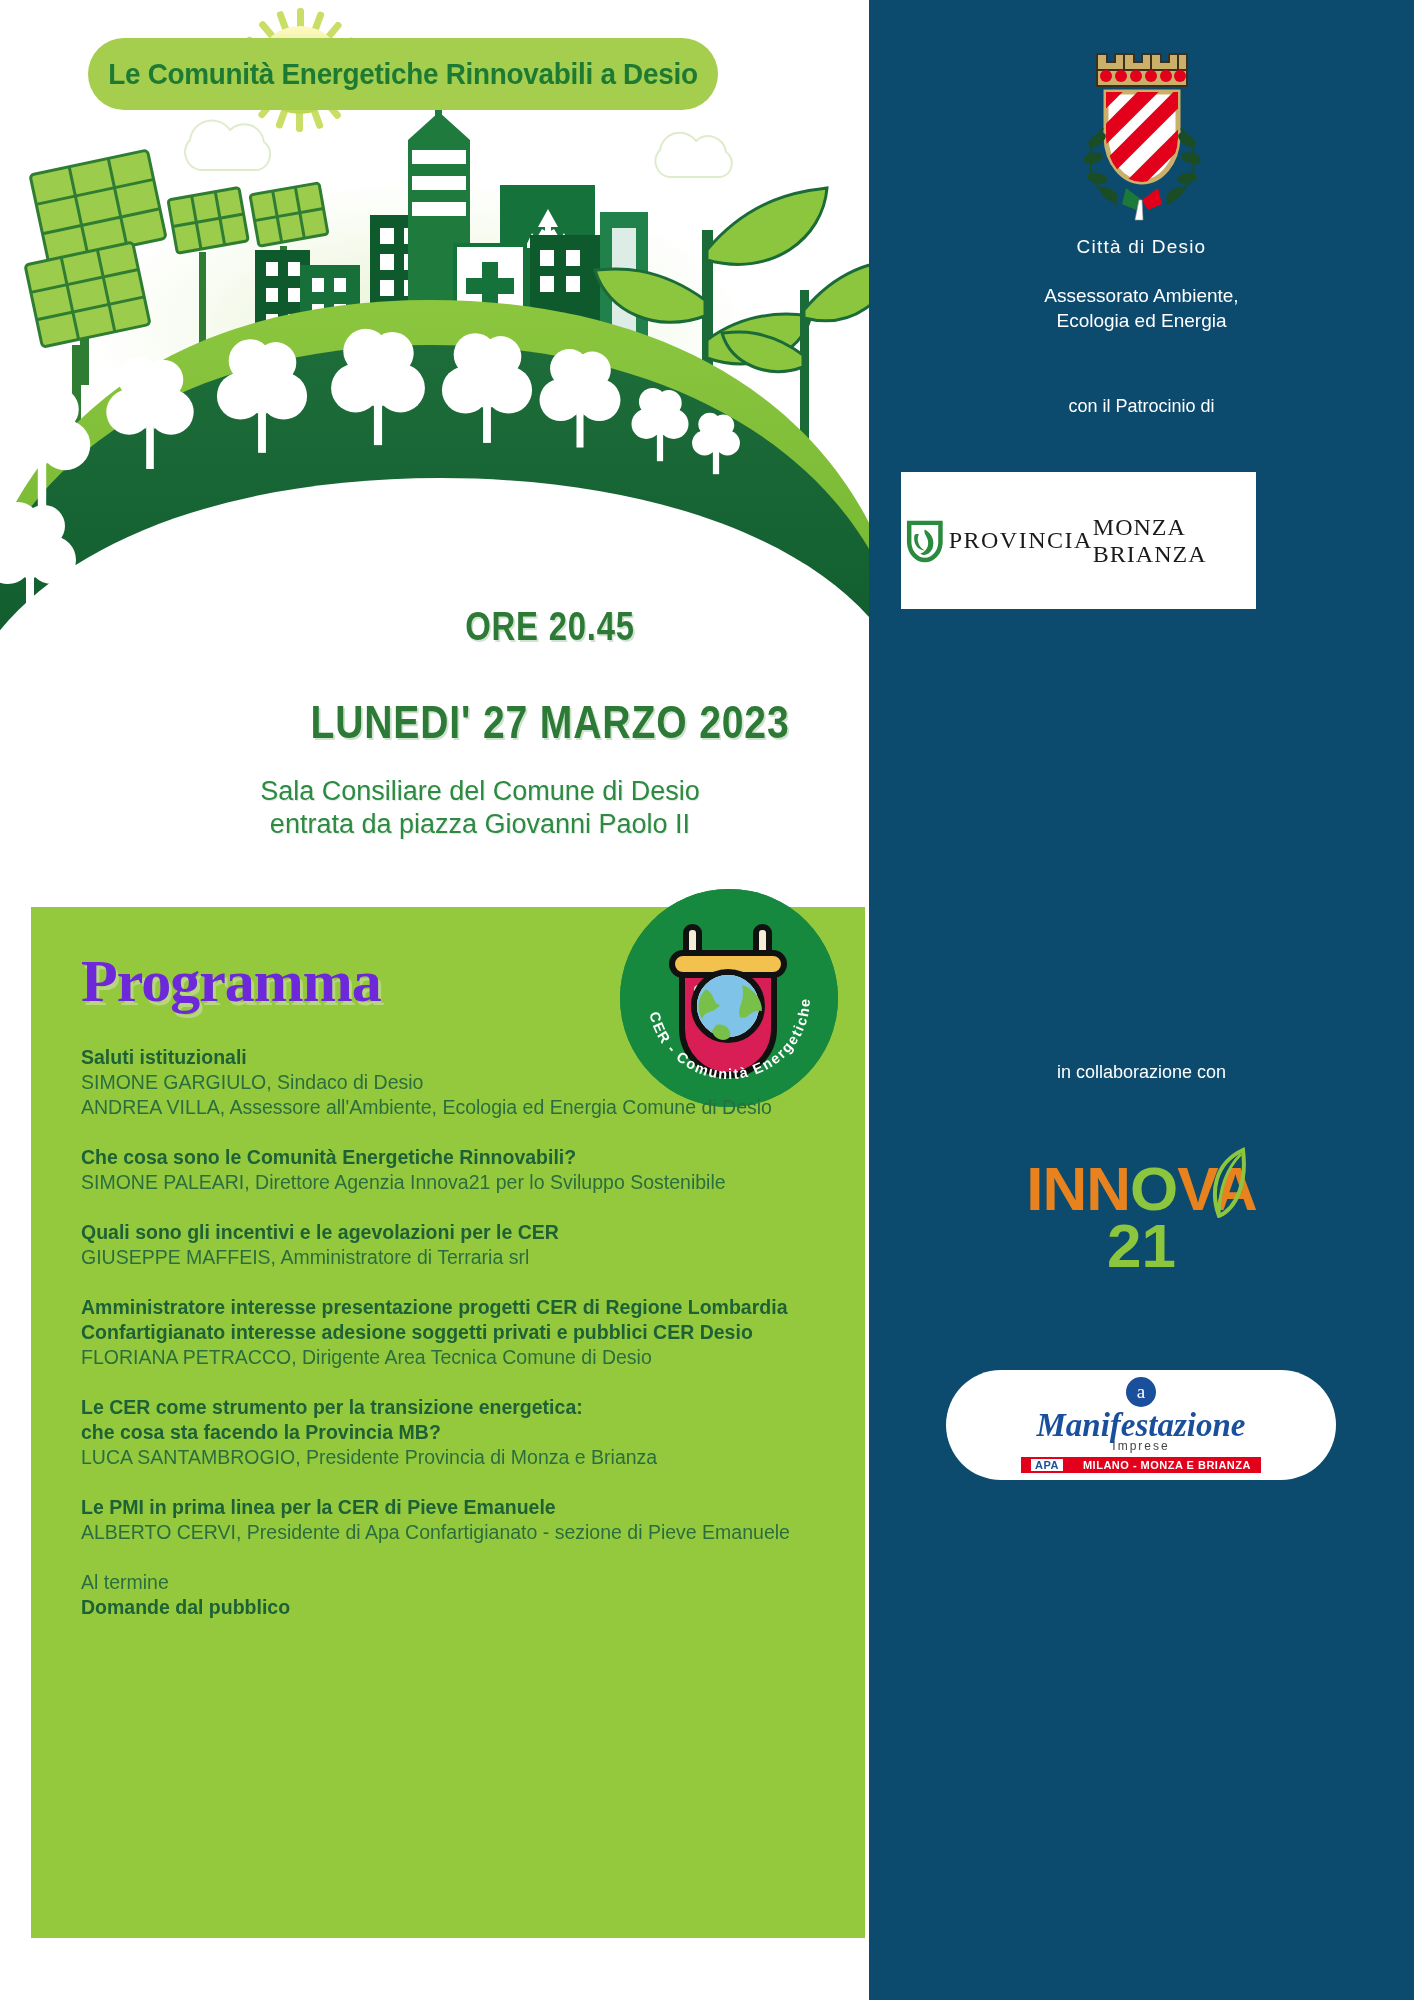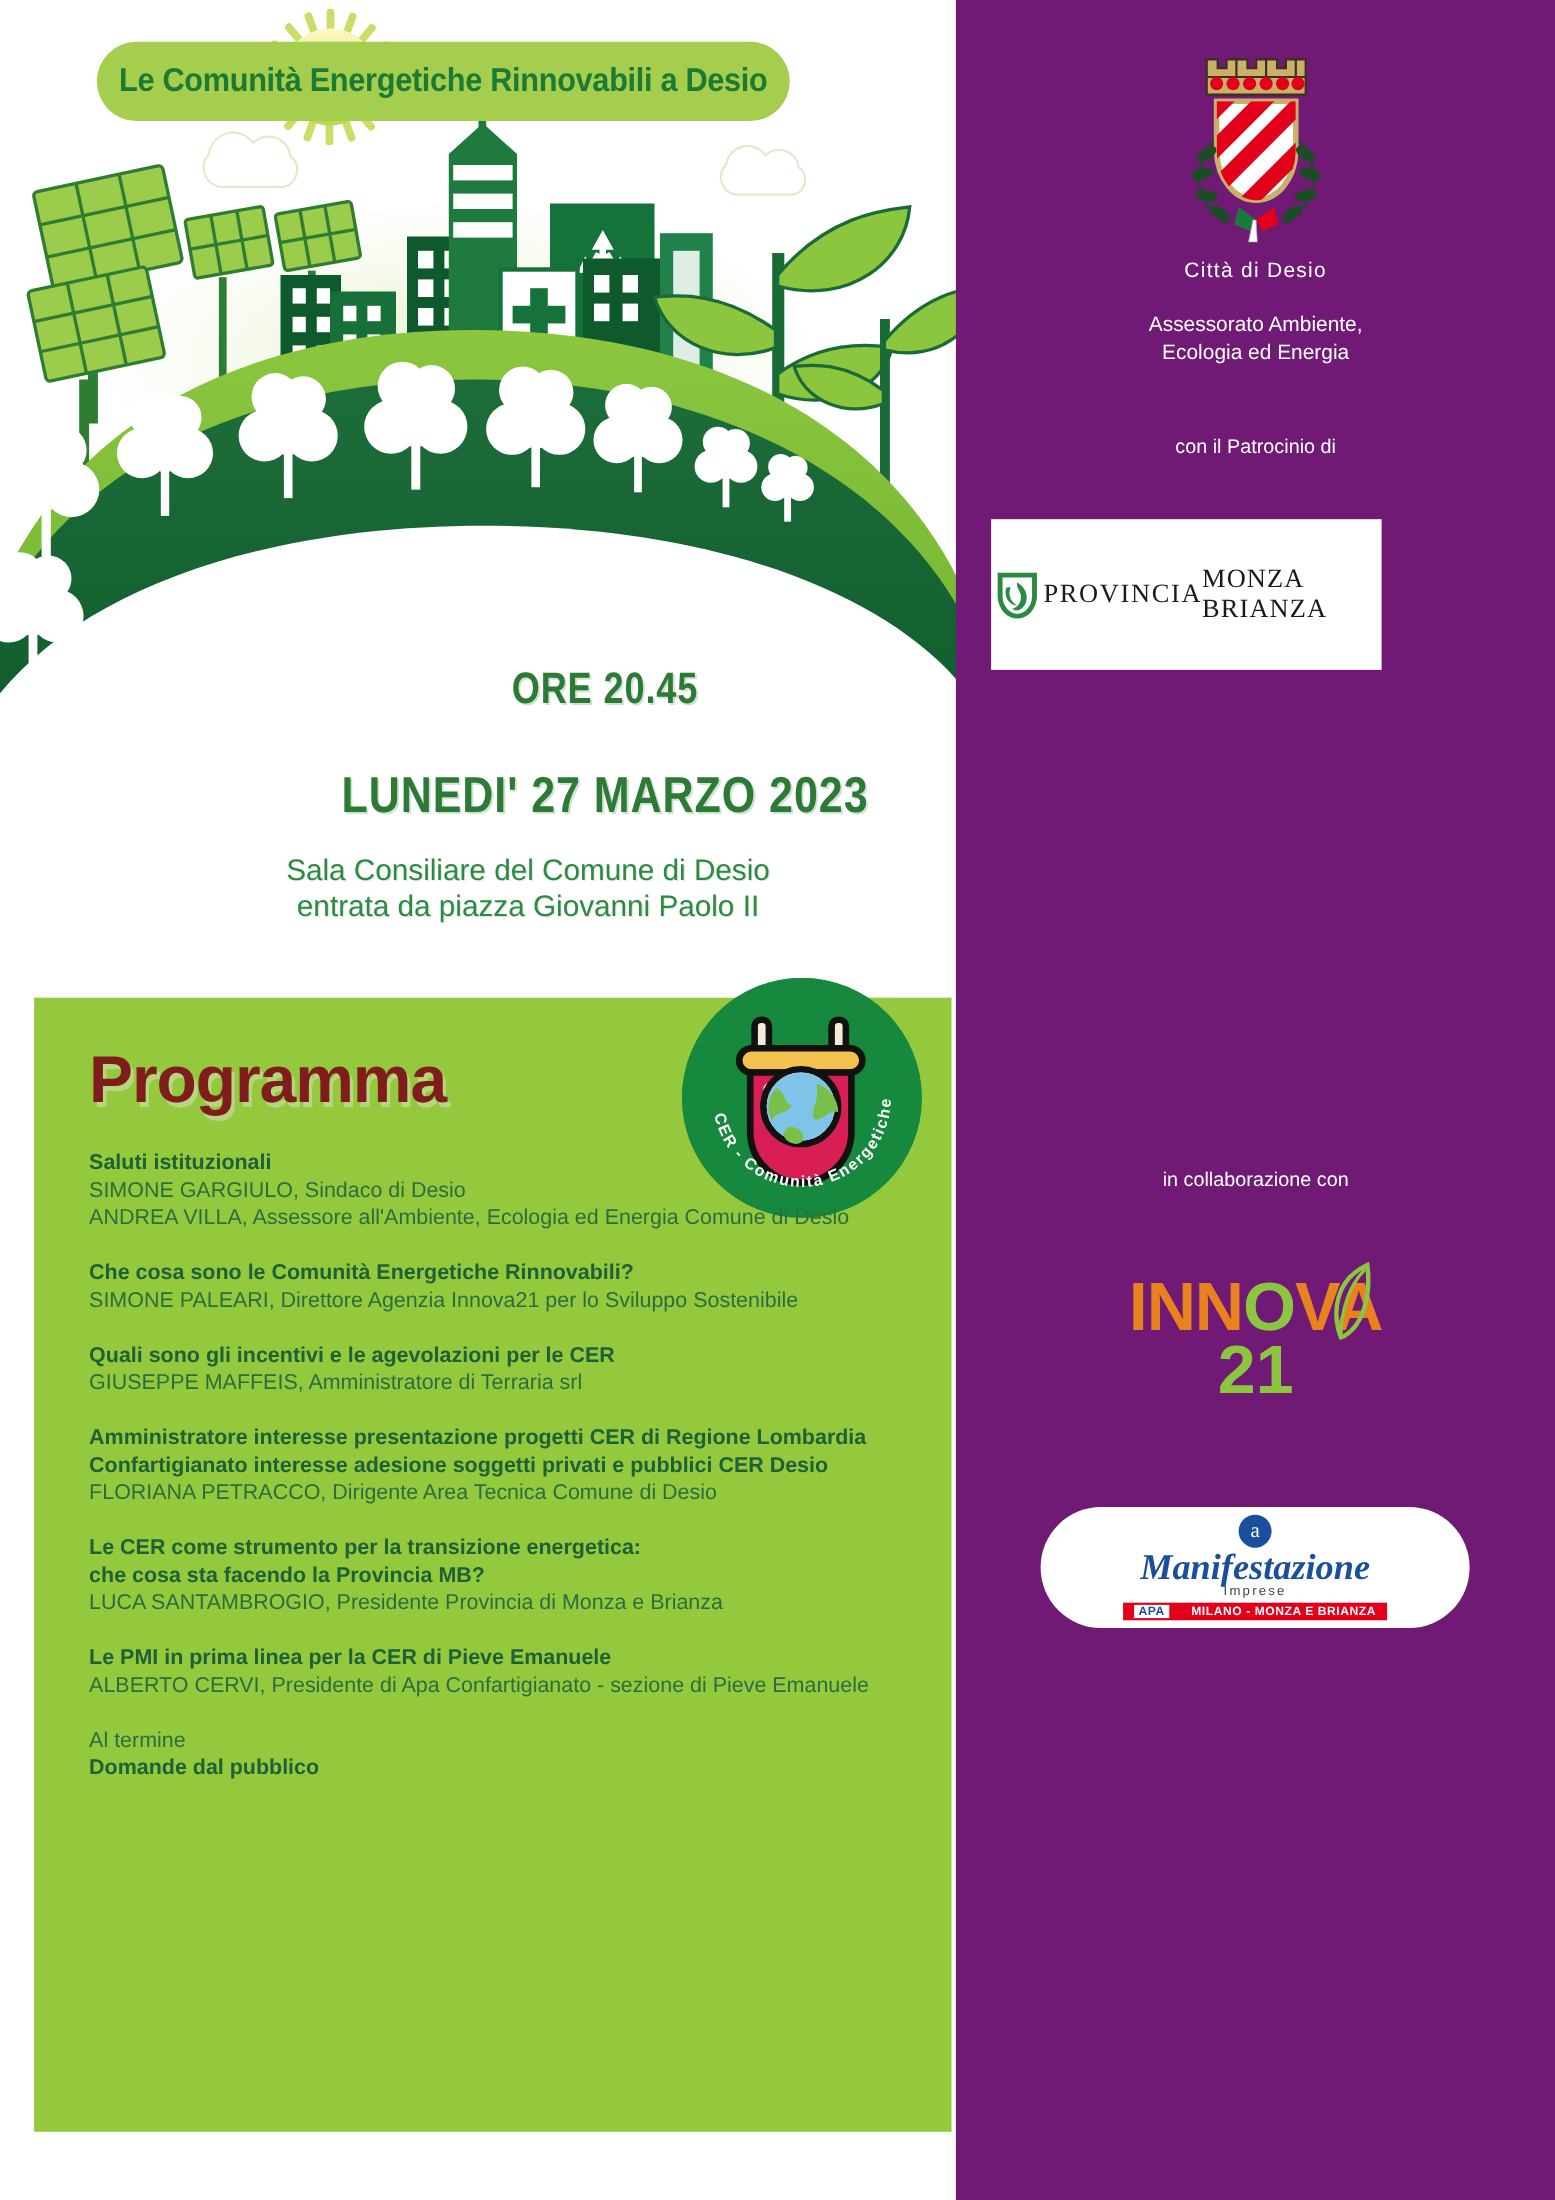--- a/index.html
+++ b/index.html
@@ -8,21 +8,21 @@
     font-family: "Liberation Sans", sans-serif;
     background:#ffffff;
     position:relative;
     overflow:hidden;
   }
   .poster { position:relative; width:1414px; height:2000px; background:#fff; }
 
   
   .sidebar {
     position:absolute; left:869px; top:0; width:545px; height:2000px;
-    background:#701a75;
+    background:#0c4a6e;
   }
   .sidebar-inner { position:relative; width:100%; height:100%; }
 
   .crest-wrap { position:absolute; left:0; top:28px; width:100%; text-align:center; }
 
   .sb-title {
     position:absolute; left:0; top:236px; width:100%; text-align:center;
     color:#ffffff; font-size:19px; letter-spacing:1.2px;
   }
   .sb-sub {
@@ -106,22 +106,22 @@
     text-shadow:1px 1px 0 rgba(170,200,170,.4);
   }
 
   
   .panel {
     position:absolute; left:31px; top:907px; width:834px; height:1031px;
     background:#95c93d;
   }
   .prog-title {
     position:absolute; left:50px; top:40px;
-    font-size:60px; font-weight:bold; color:#7f1d1d;
-    font-family:Liberation Sans, sans-serif;
+    font-size:60px; font-weight:bold; color:#6d28d9;
+    font-family:Liberation Serif, serif;
     letter-spacing:-1px;
     text-shadow:3px 4px 0 rgba(190,215,140,.85);
   }
   .cer-badge {
     position:absolute; left:589px; top:-18px; width:218px; height:218px;
     border-radius:50%; background:#16893f;
   }
   .prog-body { position:absolute; left:50px; top:138px; width:760px; }
   .blk { margin-bottom:25px; }
   .blk b { display:block; color:#1d6136; font-size:19.5px; font-weight:bold; line-height:25px; }

